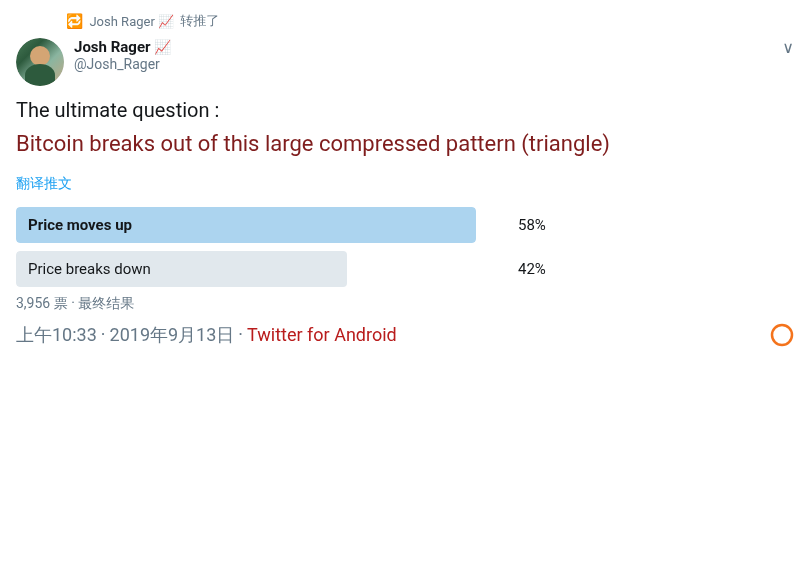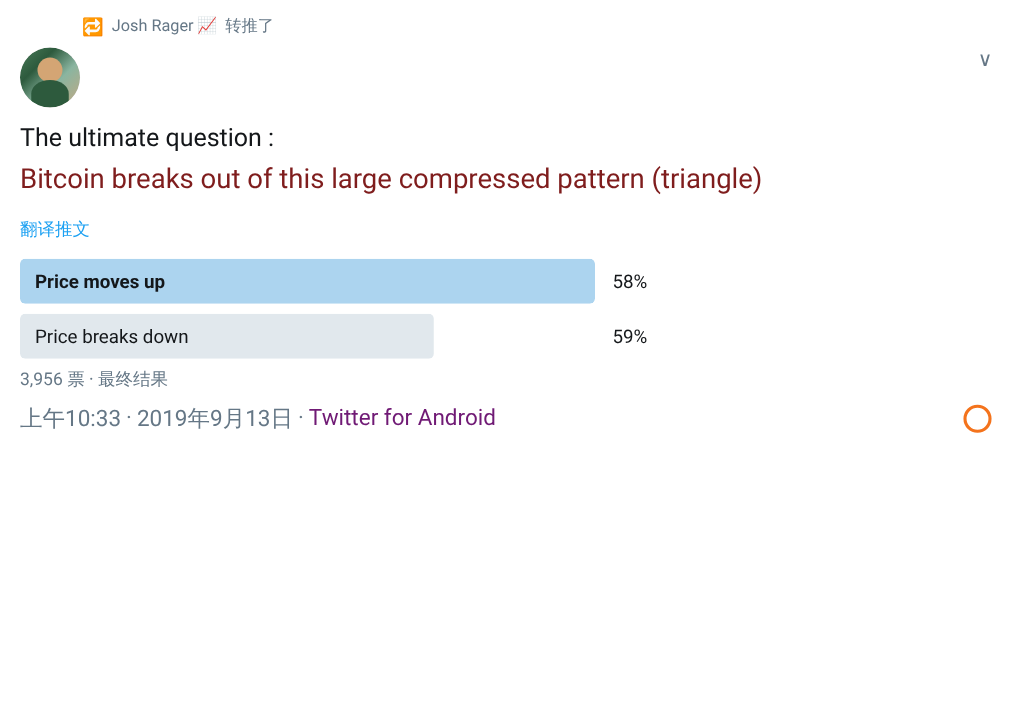--- a/index.html
+++ b/index.html
@@ -156,20 +156,21 @@
 
     .poll-container {
       margin-bottom: 10px;
     }
 
     .poll-option {
       display: flex;
       align-items: center;
       margin-bottom: 8px;
       position: relative;
+      gap: 28px;
     }
 
     .poll-bar-container {
       position: relative;
       height: 36px;
       width: 460px;
       border-radius: 4px;
       overflow: hidden;
     }
 
@@ -227,21 +228,21 @@
 
     .footer-time {
       color: #657786;
     }
 
     .footer-dot {
       color: #657786;
     }
 
     .footer-source {
-      color: #701a75;
+      color: #b91c1c;
       cursor: pointer;
     }
 
     .twitter-orange-icon {
       margin-left: auto;
       width: 24px;
       height: 24px;
     }
   </style>
 </head>
@@ -251,20 +252,27 @@
 
   <div class="retweet-bar">
     <span class="retweet-icon">🔁</span>
     <span class="retweet-text">Josh Rager 📈</span>
     <span class="retweet-text">转推了</span>
   </div>
 
   <div class="tweet-header">
     <div class="avatar">
       <div class="avatar-img"></div>
+    </div>
+    <div class="user-info">
+      <div class="user-name-row">
+        <span class="user-name">Josh Rager</span>
+        <span class="chart-emoji">📈</span>
+      </div>
+      <div class="user-handle">@Josh_Rager</div>
     </div>
     <div class="chevron-down">∨</div>
   </div>
 
   <div class="tweet-body">
     <div class="tweet-text">The ultimate question :</div>
     <div class="tweet-text-main">Bitcoin breaks out of this large compressed pattern (triangle)</div>
 
     <a class="translate-link">翻译推文</a>
 
@@ -276,21 +284,21 @@
           <span class="poll-label winner">Price moves up</span>
         </div>
         <span class="poll-percentage">58%</span>
       </div>
 
       <div class="poll-option">
         <div class="poll-bar-container">
           <div class="poll-bar-bg loser" style="width: 72%;"></div>
           <span class="poll-label">Price breaks down</span>
         </div>
-        <span class="poll-percentage">59%</span>
+        <span class="poll-percentage">42%</span>
       </div>
 
       <div class="poll-meta">3,956 票 · 最终结果</div>
     </div>
 
     <div class="tweet-footer">
       <span class="footer-time">上午10:33</span>
       <span class="footer-dot">·</span>
       <span class="footer-time">2019年9月13日</span>
       <span class="footer-dot">·</span>

